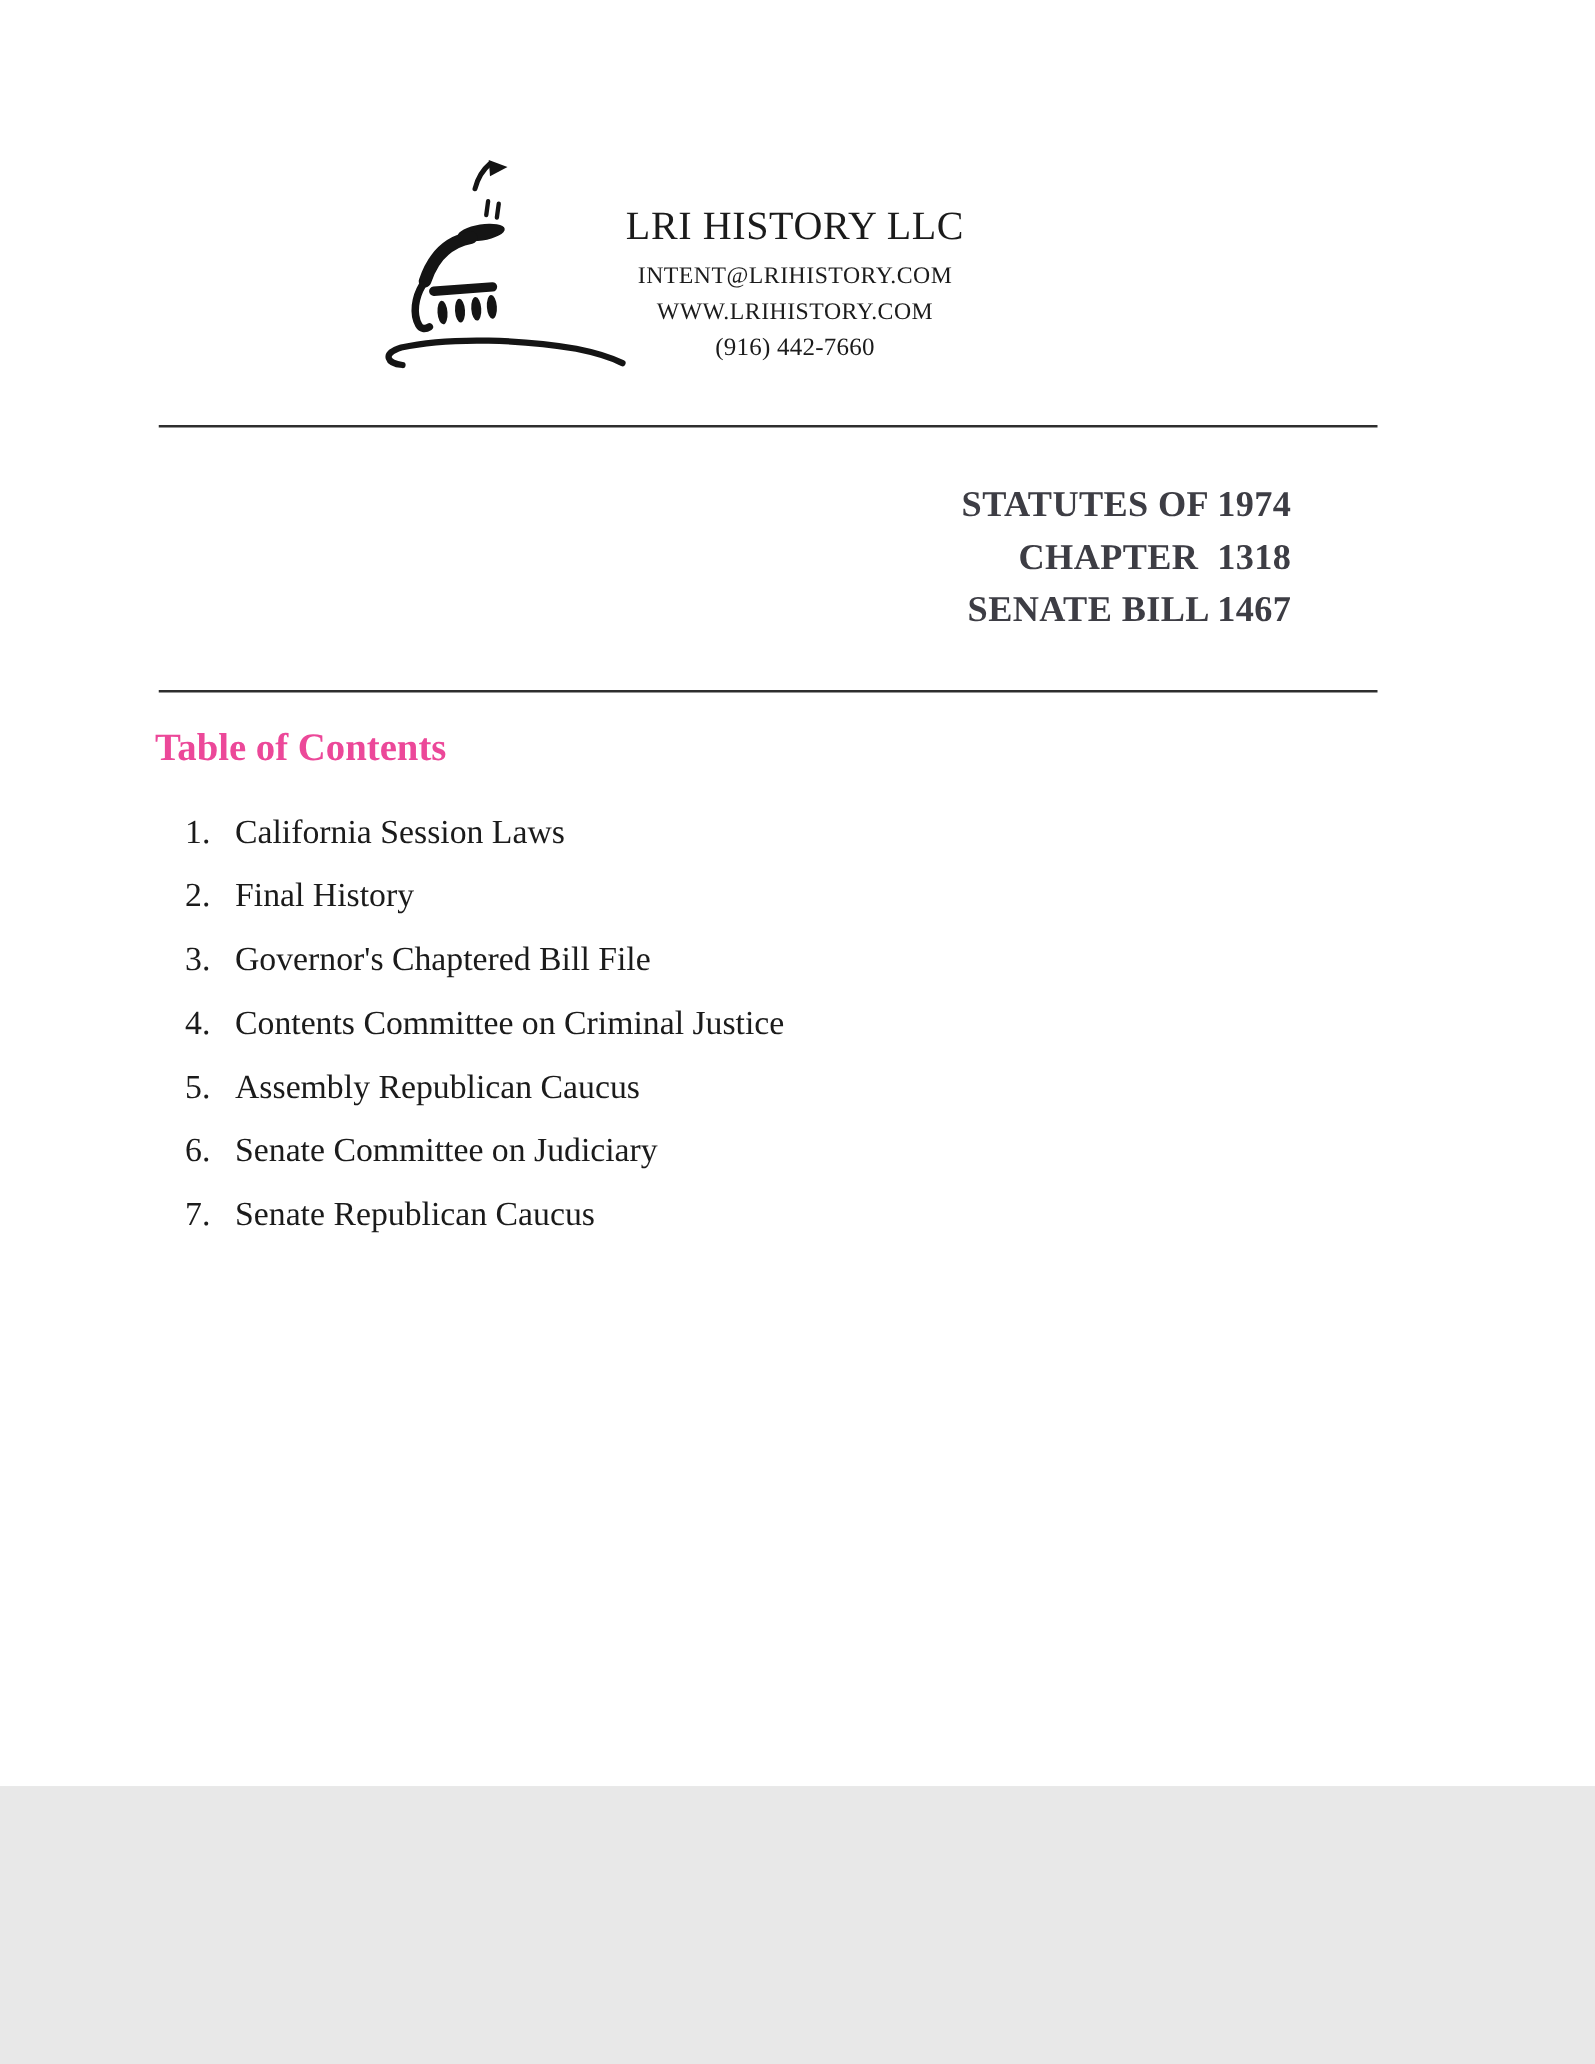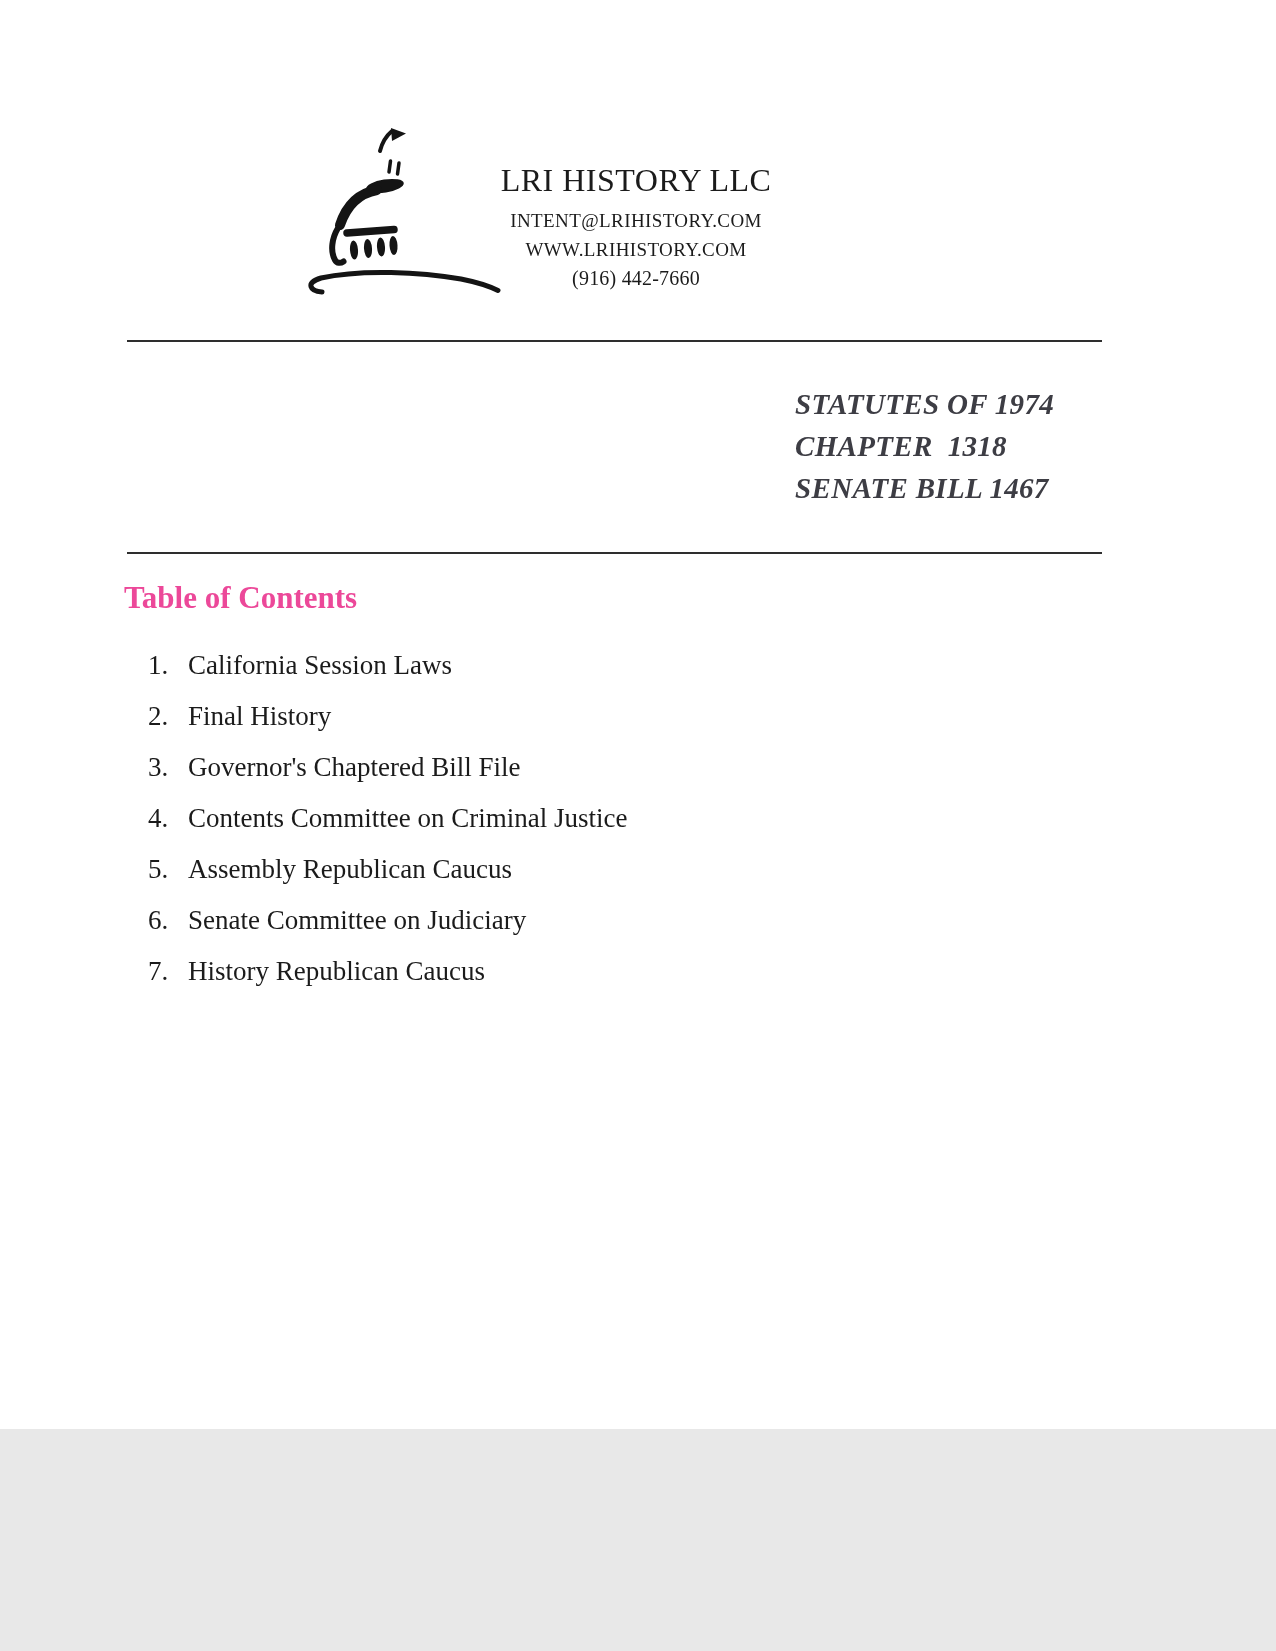--- a/index.html
+++ b/index.html
@@ -54,23 +54,22 @@
     height: 2px;
     background: #2e2e2e;
   }
   #rule-top    { top: 340px; }
   #rule-bottom { top: 552px; }
 
   
   #reference-block {
     position: absolute;
     top: 383px;
-    right: 222px;
-    text-align: left;
-    font-style: italic;
+    right: 243px;
+    text-align: right;
   }
   .ref-line {
     font-size: 29px;
     line-height: 42px;
     font-weight: bold;
     color: #3d3d44;
     letter-spacing: 0.3px;
     white-space: pre;
   }
 
@@ -173,17 +172,17 @@
     <div class="toc-item">
       <span class="toc-num">5.</span>
       <span class="toc-label">Assembly Republican Caucus</span>
     </div>
     <div class="toc-item">
       <span class="toc-num">6.</span>
       <span class="toc-label">Senate Committee on Judiciary</span>
     </div>
     <div class="toc-item">
       <span class="toc-num">7.</span>
-      <span class="toc-label">History Republican Caucus</span>
+      <span class="toc-label">Senate Republican Caucus</span>
     </div>
   </div>
 
 </div>
 
 </body></html>

